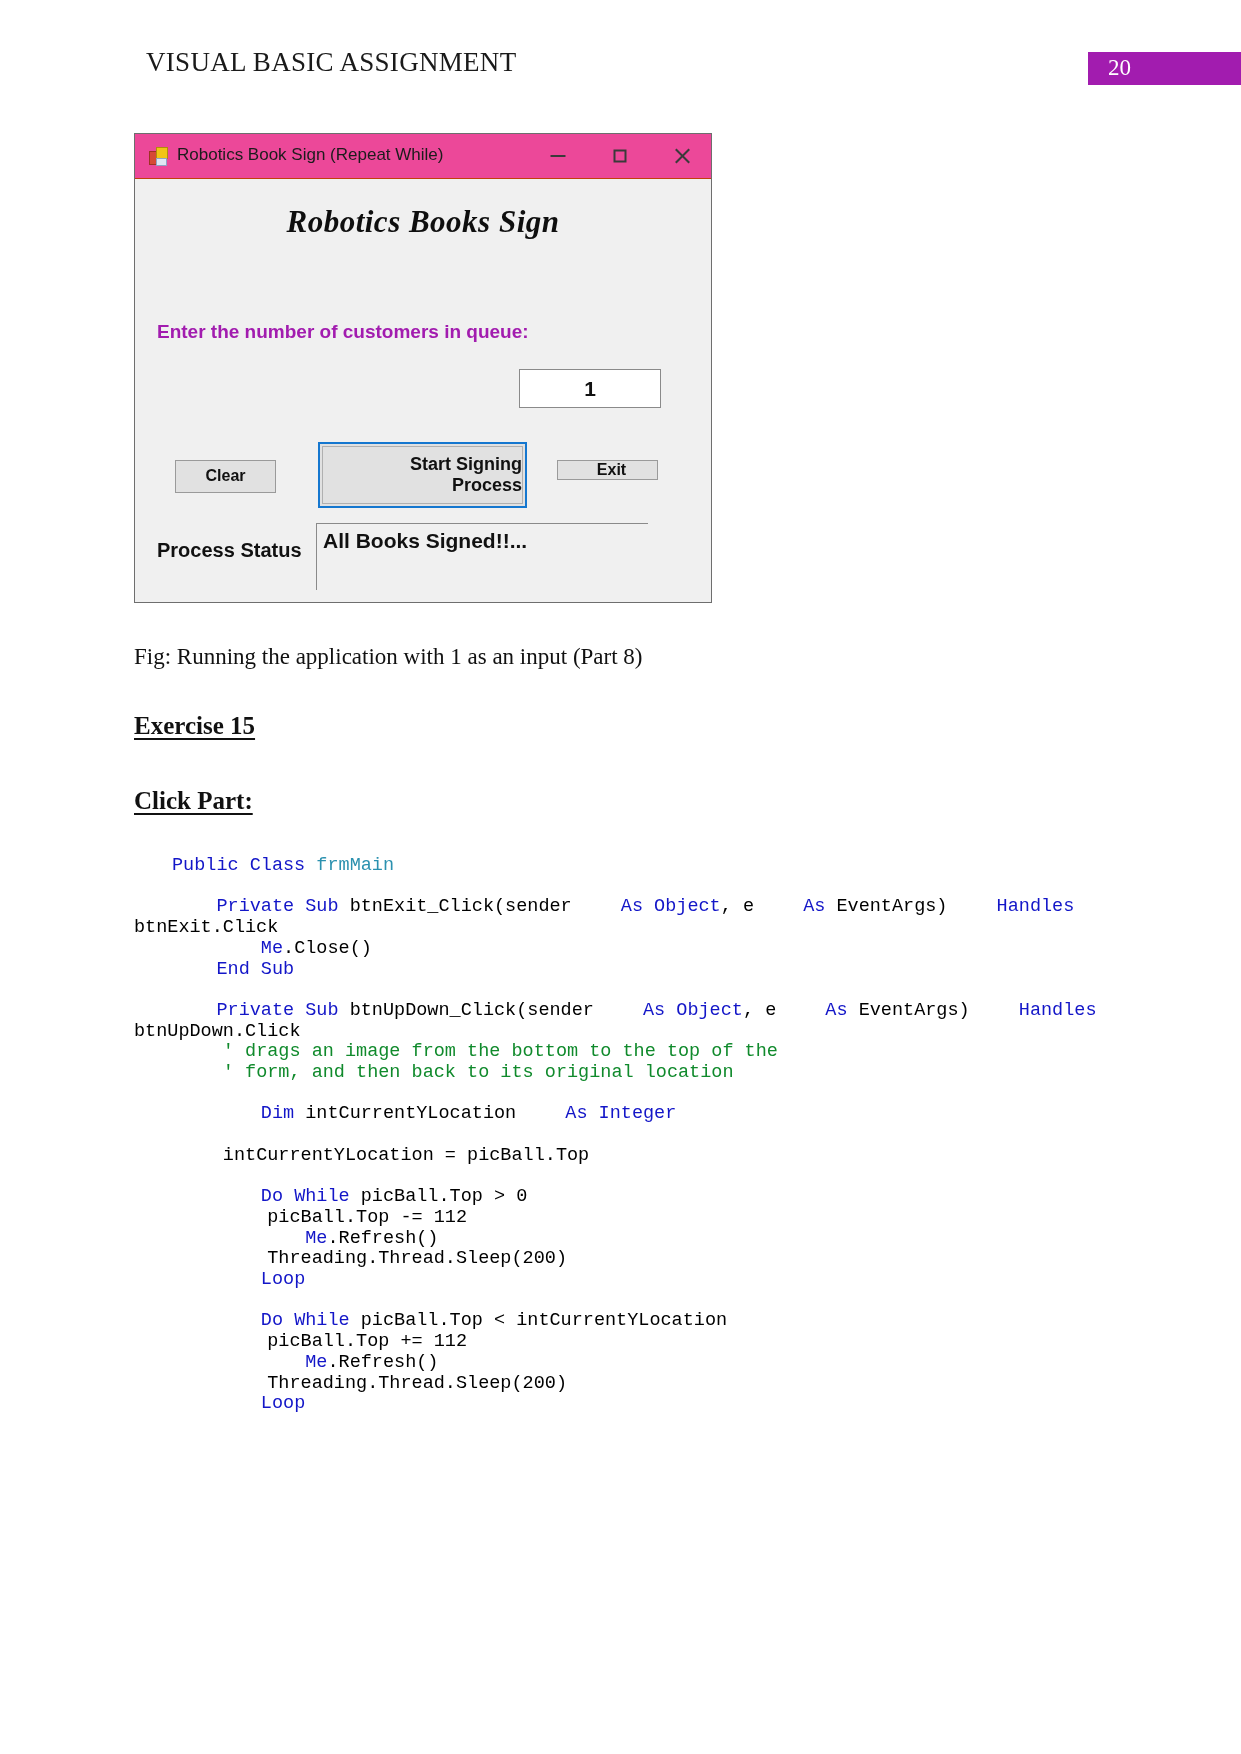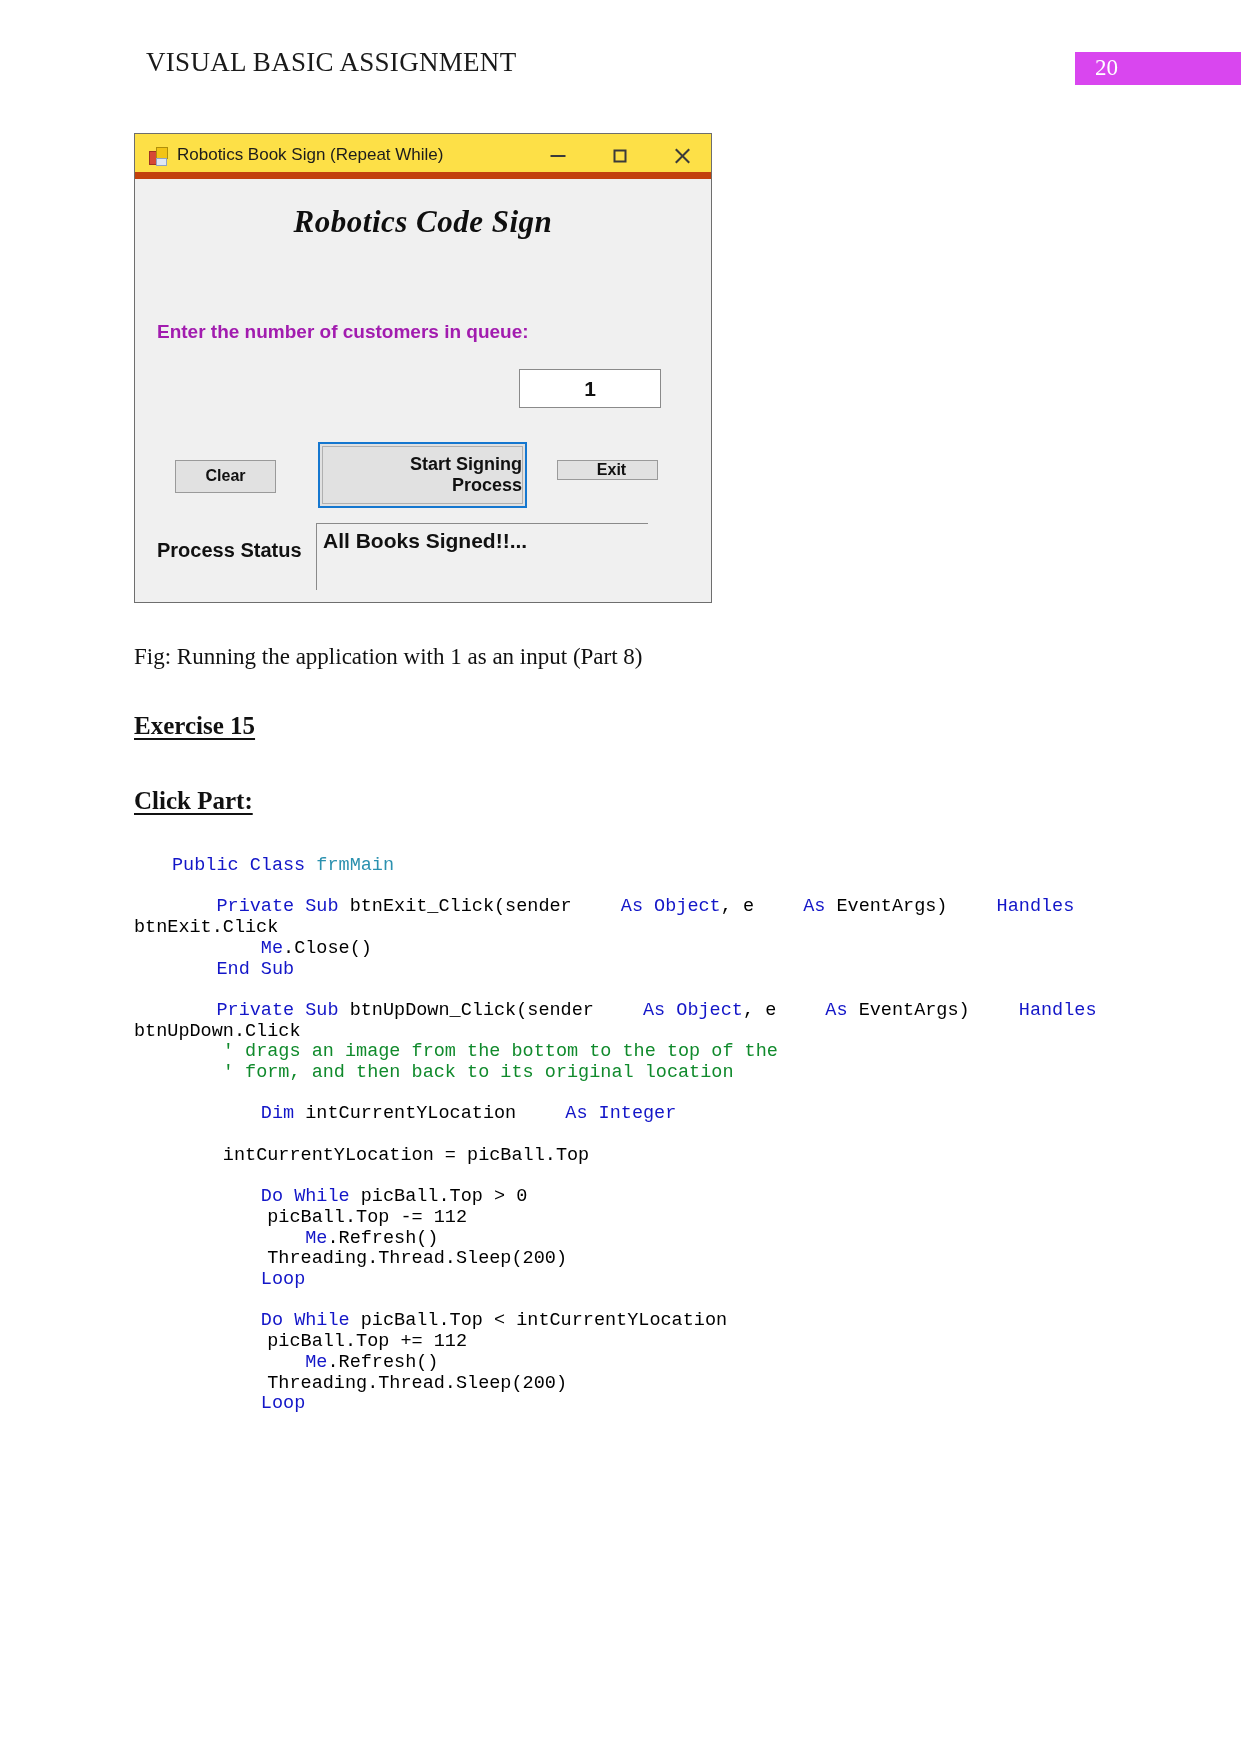--- a/index.html
+++ b/index.html
@@ -31,23 +31,23 @@
     font-family: "Liberation Serif", serif;
     font-size: 27px;
     letter-spacing: 0.3px;
     color: #1a1a1a;
     white-space: nowrap;
   }
   .page-number-badge {
     position: absolute;
     right: 0px;
     top: 5px;
-    width: 166px;
+    width: 153px;
     height: 33px;
-    background: #d946ef;
+    background: #a21caf;
   }
   .page-number-badge .num {
     position: absolute;
     left: 20px;
     top: 3px;
     font-family: "Liberation Serif", serif;
     font-size: 23px;
     color: #ffffff;
   }
 
@@ -60,22 +60,22 @@
     height: 470px;
     background: #f0f0f0;
     border: 1px solid #6e6e6e;
     box-sizing: border-box;
   }
   .vb-titlebar {
     position: absolute;
     left: 0; top: 0;
     width: 100%;
     height: 45px;
-    background: #fde047;
-    border-bottom: 7px solid #c2410c;
+    background: #ec4899;
+    border-bottom: 1px solid #c2410c;
     box-sizing: border-box;
   }
   .vb-app-icon {
     position: absolute;
     left: 14px;
     top: 13px;
     width: 19px;
     height: 19px;
   }
   .vb-app-icon .sq-red {
@@ -348,21 +348,21 @@
       </div>
     <div class="win-btn btn-max">
         <span class="glyph"></span>
       </div>
     <div class="win-btn btn-close">
         <span class="glyph"></span>
       </div>
   </div>
 
   <div class="vb-body">
-    <div class="form-heading">Robotics Code Sign</div>
+    <div class="form-heading">Robotics Books Sign</div>
 
     <div class="lbl-queue">Enter the number of customers in queue:</div>
 
     <div class="txt-count">
       <span class="val">1</span>
     </div>
 
     <div class="btn-std btn-clear">Clear</div>
 
     <div class="btn-std btn-start">

